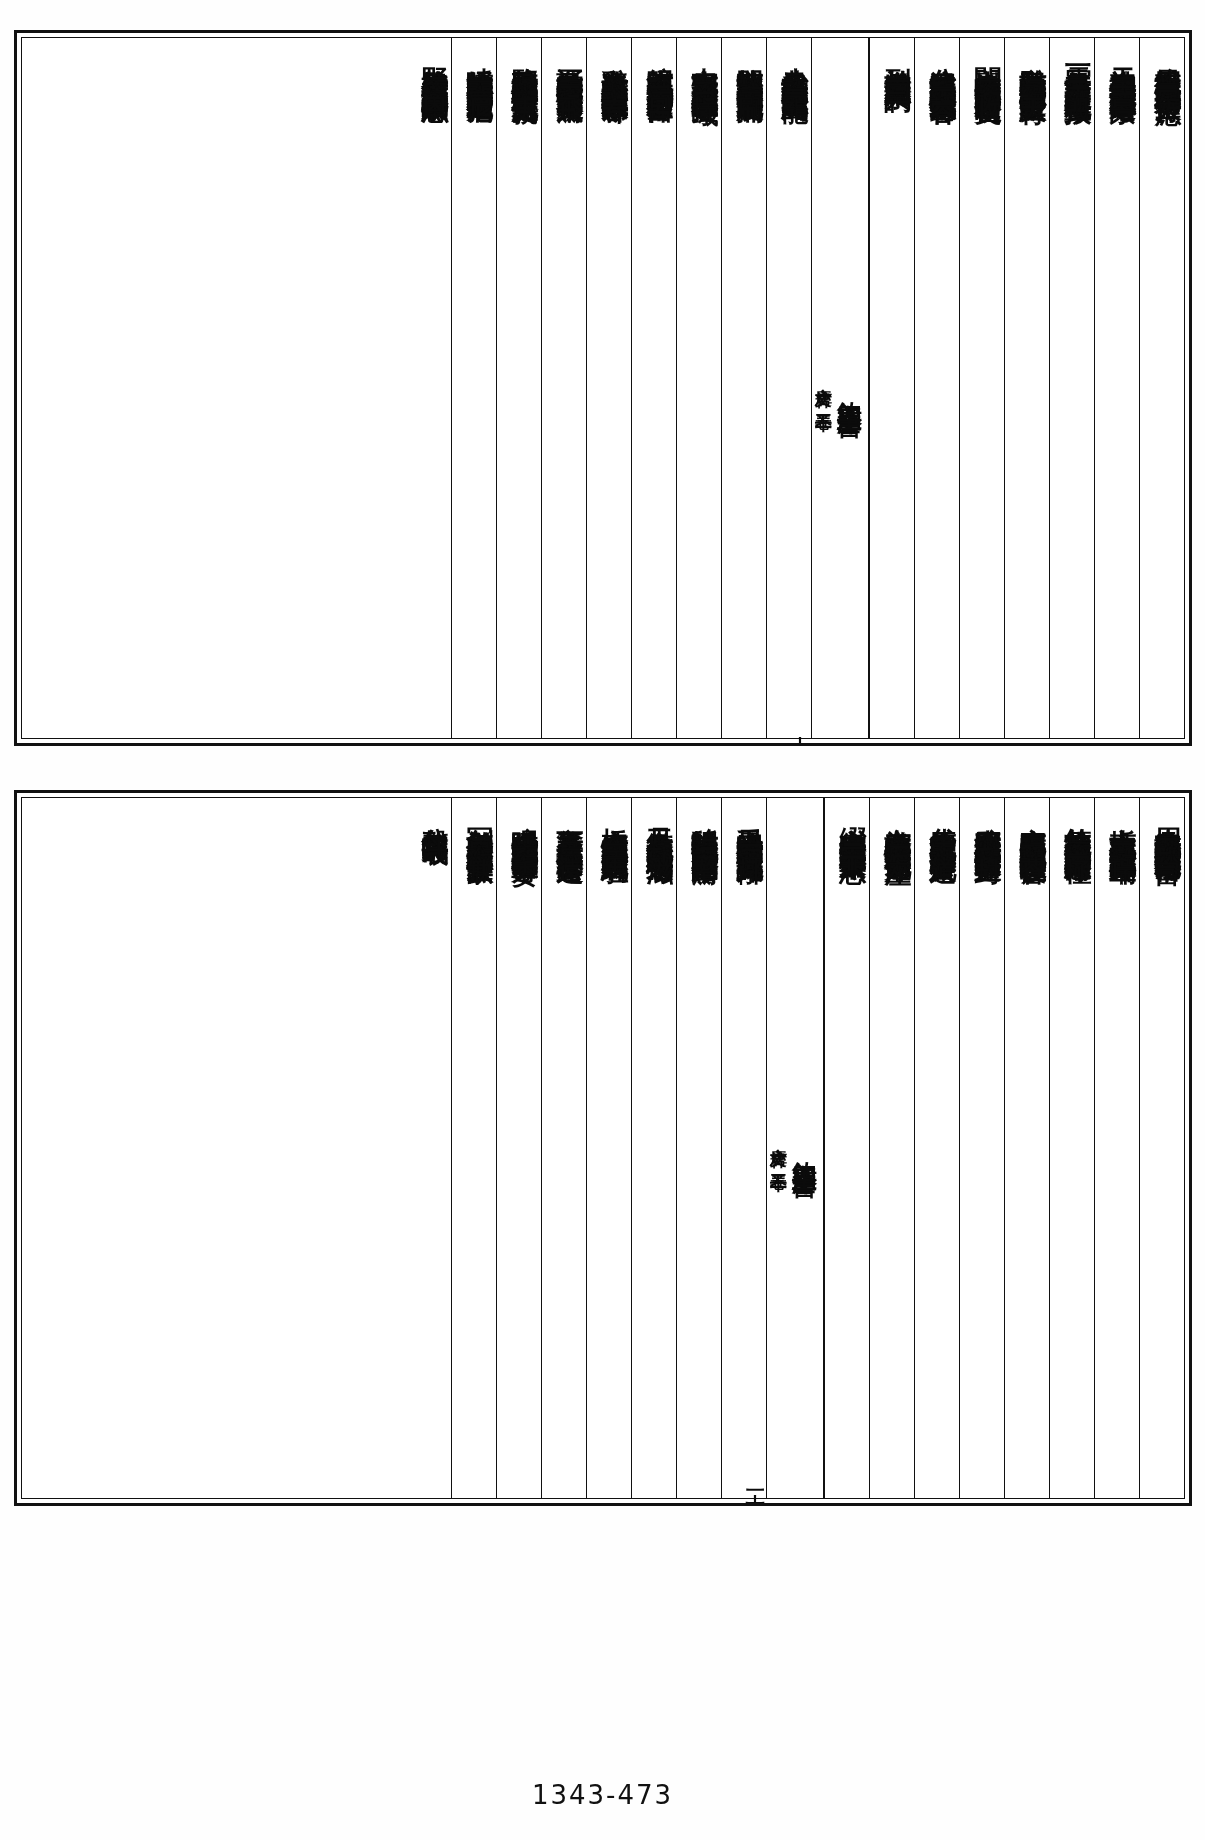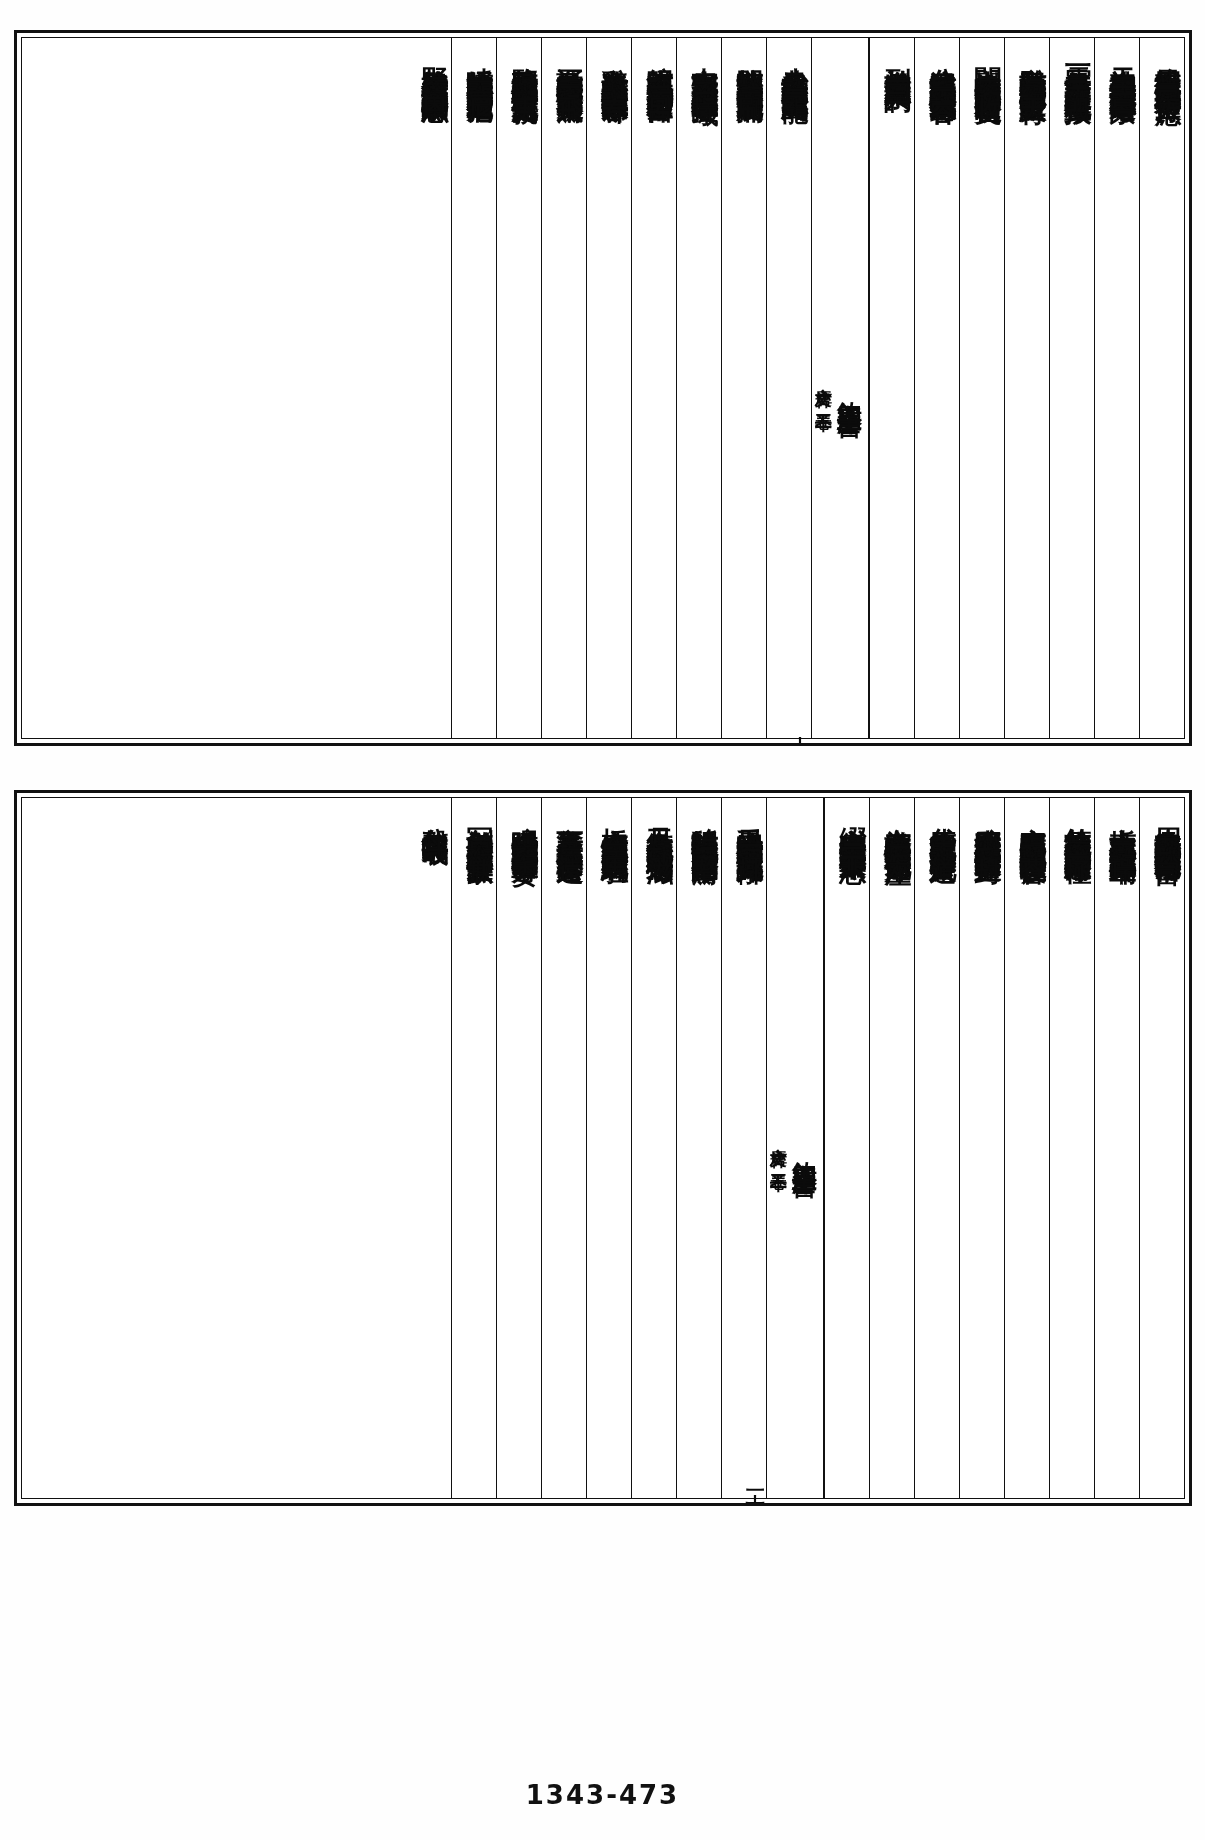--- a/index.html
+++ b/index.html
@@ -115,21 +115,21 @@
     margin: auto auto 6px auto;
   }
   
   .footer {
     position: absolute;
     left: 0;
     top: 1780px;
     width: 1205px;
     text-align: center;
     font-size: 26px;
-    font-weight: 700;
+    font-weight: 400;
     letter-spacing: 2px;
     color: #111;
     font-family: "DejaVu Sans", "Liberation Sans", sans-serif;
   }
 </style>
 </head>
 <body>
 
 <div class="page">
 

